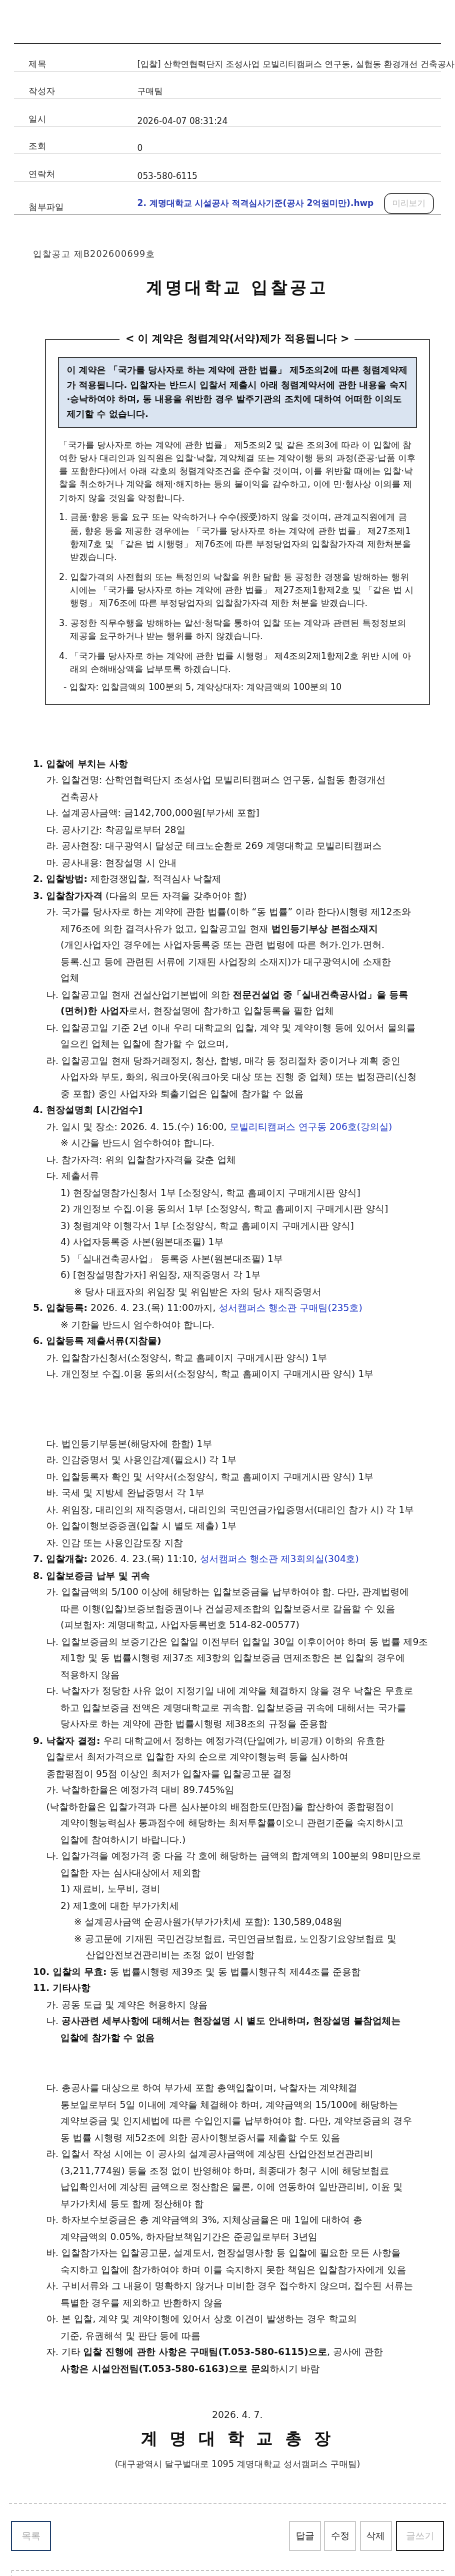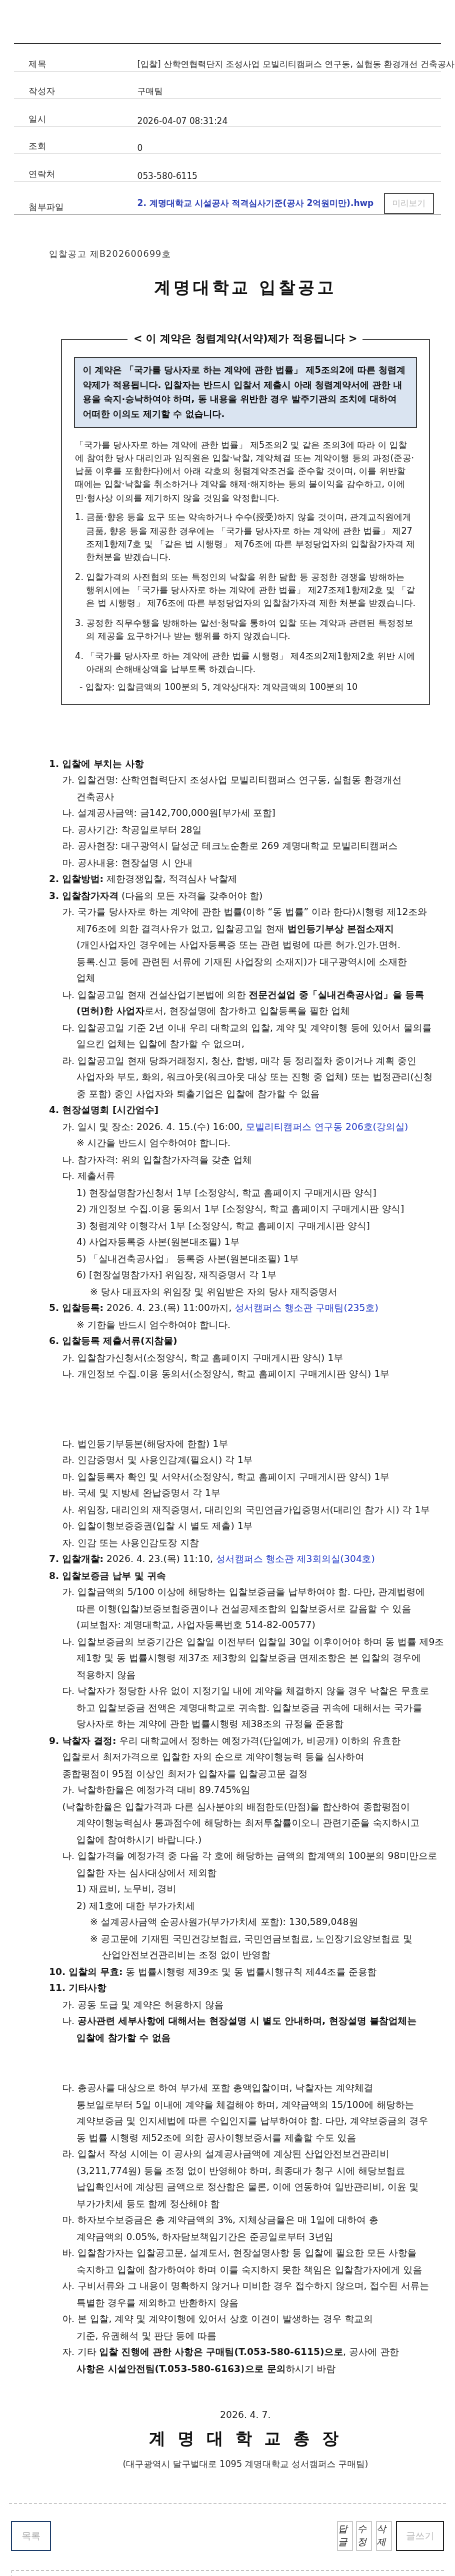--- a/index.html
+++ b/index.html
@@ -8,24 +8,24 @@
   .page{width:455px;height:2576px;margin:0 auto;background:#fff;overflow:hidden;position:relative;}
 
   
   .head-table{margin:43px 14.3px 0 14.3px;border-top:1.7px solid #2e2e2e;}
   .h-row{display:flex;align-items:flex-end;min-height:27.5px;border-bottom:0.6px solid #e4e4e4;}
   .h-row.attach{min-height:33px;border-bottom:0.6px solid #b5b5b5;}
   .h-label{width:123px;padding-left:14.3px;font-size:8.8px;color:#333;flex:none;}
   .h-value{font-size:8.5px;color:#222;white-space:nowrap;}
   .attach-link{color:var(--linkblue);font-weight:600;text-decoration:none;cursor:pointer;}
   .preview-btn{display:inline-block;margin-left:7.7px;padding:3.9px 7.2px;border:1.1px solid #4a4a4a;
-    border-radius:0;color:#b9b9b9;font-size:8.3px;background:#fff;cursor:pointer;}
+    border-radius:7px;color:#b9b9b9;font-size:8.3px;background:#fff;cursor:pointer;}
 
   
-  .doc{padding:0 13.2px 0 33px;margin-left:16px;}
+  .doc{padding:0 13.2px 0 33px;}
   .doc-no{margin-top:34px;font-size:8.8px;color:#3a3a3a;letter-spacing:0.6px;}
   .doc-title{margin:16.5px 0 0 0;text-align:center;font-size:16.5px;font-weight:700;letter-spacing:2.8px;color:#111;}
 
   .integrity-box{position:relative;margin:40px 12px 0 12px;border:1.1px solid #454545;
     padding:16.5px 12px 8.8px 12px;}
   .legend{position:absolute;top:-8.3px;left:50%;transform:translateX(-50%);background:#fff;
     padding:0 5.5px;font-weight:700;font-size:10.5px;color:#111;white-space:nowrap;}
   .blue-box{border:1.1px solid #3c3c3c;background:var(--noticebg);padding:5.5px 7.7px;
     font-size:9px;line-height:1.62;font-weight:700;color:#111;}
   .pledge{margin:11px 1.1px 0 1.1px;font-size:8.8px;line-height:1.5;color:#151515;}
@@ -46,21 +46,21 @@
   .doc-date{margin-top:32px;text-align:center;font-size:9.4px;color:#1a1a1a;}
   .doc-signer{margin-top:7.7px;text-align:center;font-size:16.5px;font-weight:600;letter-spacing:3.3px;color:#111;}
   .doc-addr{margin-top:8.8px;text-align:center;font-size:8.8px;color:#2e2e2e;}
 
   
   .dotted-hr{margin:32px 8.8px 0 8.8px;border:0;border-top:0.6px dashed #c9c9c9;height:0;}
   .btn-row{margin:17.6px 11px 0 11px;display:flex;align-items:center;}
   .btn{display:inline-flex;align-items:center;justify-content:center;height:30px;background:#fff;
     font-size:9.4px;cursor:pointer;}
   .btn-list{width:40px;border:0.6px solid var(--navy);color:#aeaeae;}
-  .btn-gray{width:16px;border:0.6px solid #c9c9c9;color:#222;margin-left:3.3px;font-style:italic;}
+  .btn-gray{width:32px;border:0.6px solid #c9c9c9;color:#222;margin-left:3.3px;}
   .btn-write{width:48px;border:1.1px solid #1f1f1f;color:#bdbdbd;margin-left:4.4px;}
   .spacer{flex:1;}
 
   .prevnext{margin:19px 11px 0 11px;border-top:0.6px dashed #c3c3c3;border-bottom:0.6px dashed #c3c3c3;
     border-left:0.6px dashed #d0d0d0;}
   .pn-row{display:flex;align-items:center;min-height:33px;}
 </style>
 </head>
 <body>
 

